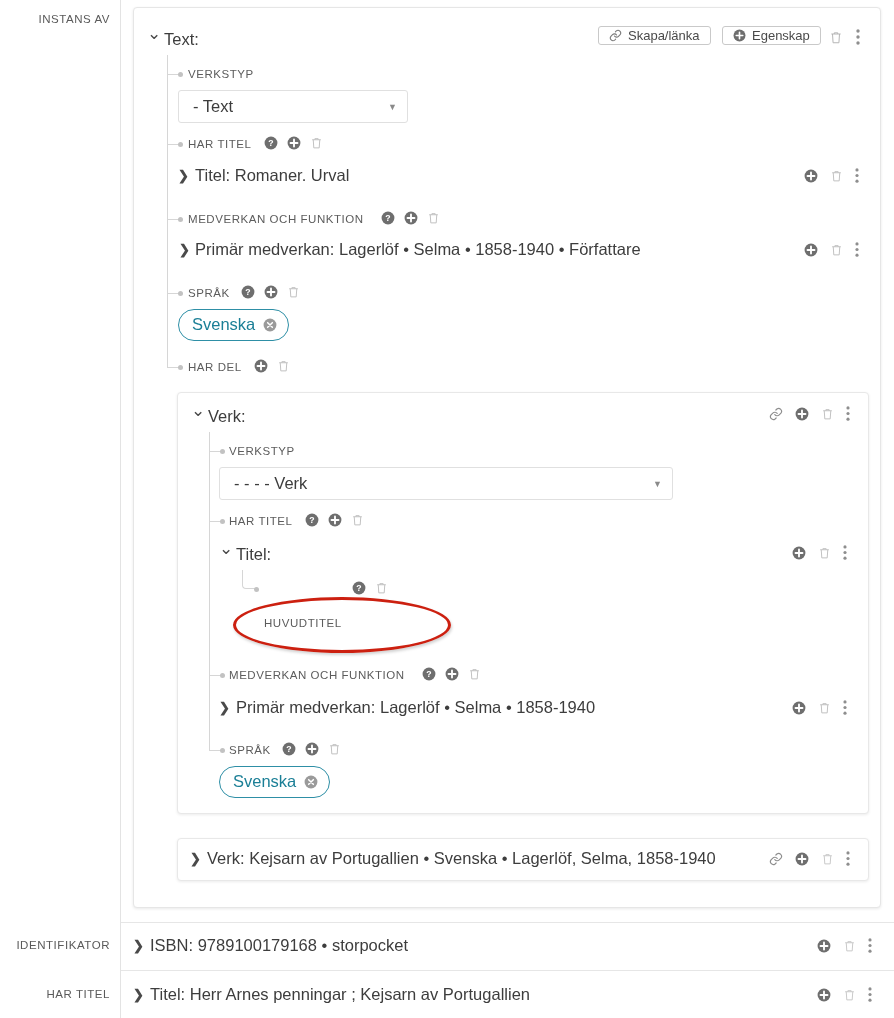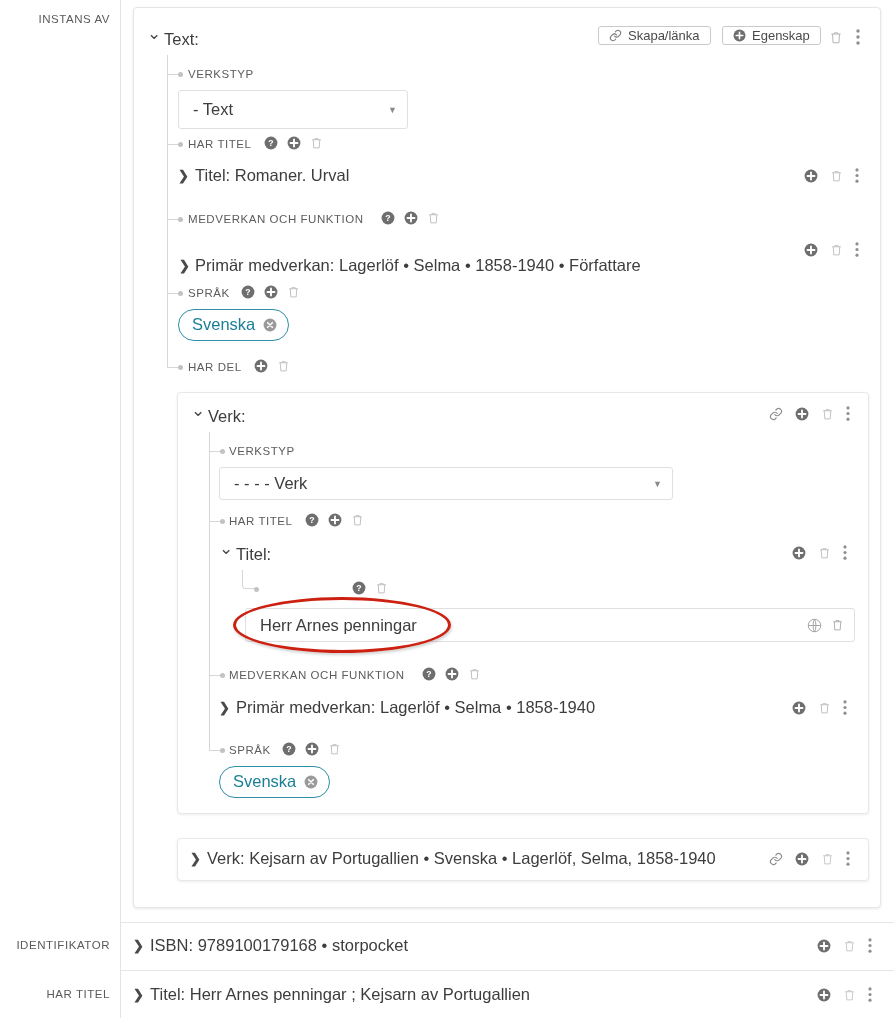--- a/index.html
+++ b/index.html
@@ -180,21 +180,21 @@
   <div class="hline" style="left:167px; top:144px; width:13px;"></div>
   <div class="tdot" style="left:178px; top:141.5px;"></div>
   <div class="hline" style="left:167px; top:219px; width:13px;"></div>
   <div class="tdot" style="left:178px; top:216.5px;"></div>
   <div class="hline" style="left:167px; top:293px; width:13px;"></div>
   <div class="tdot" style="left:178px; top:290.5px;"></div>
   <div class="hline" style="left:167px; top:367px; width:13px;"></div>
   <div class="tdot" style="left:178px; top:364.5px;"></div>
 
   <div class="prop-label" style="left:188px; top:68px;">VERKSTYP</div>
-  <div class="select" style="left:178px; top:90px; width:230px; height:39px;">
+  <div class="select" style="left:178px; top:90px; width:230px; height:33px;">
     <span>- Text</span>
     <span class="caret">▼</span>
   </div>
 
   <div class="prop-label" style="left:188px; top:138px;">HAR TITEL</div>
   <div class="icons" style="left:264px; top:136px; gap:9px;">
     <span class="ico">
       <svg width="14" height="14" viewBox="0 0 24 24">
           <circle cx="12" cy="12" r="11" fill="#6e6e6e"></circle>
           <text x="12" y="17" font-size="15" font-family="Liberation Sans, sans-serif" fill="#fff" text-anchor="middle" font-weight="bold">?</text>
@@ -249,21 +249,21 @@
           <circle cx="12" cy="12" r="11" fill="#6e6e6e"></circle>
           <path d="M12 6v12M6 12h12" stroke="#fff" stroke-width="3.2" stroke-linecap="round"></path>
         </svg>
     </span>
     <span class="ico">
       <svg width="13" height="14" viewBox="0 0 24 24" fill="none" stroke="#c0c0c0" stroke-width="1.8">
           <path d="M4 6h16M9 6V4h6v2M6 6l1 15h10l1-15"></path>
         </svg>
     </span>
   </div>
-  <div class="value-row" style="left:178px; top:256px;text-align:center;">
+  <div class="value-row" style="left:178px; top:240px;text-align:center;">
     <span class="chev right"></span><span>Primär medverkan: Lagerlöf • Selma • 1858-1940 • Författare</span>
   </div>
   <div class="icons" style="left:804px; top:242px; gap:12px;">
     <span class="ico">
       <svg width="14" height="14" viewBox="0 0 24 24">
           <circle cx="12" cy="12" r="11" fill="#6e6e6e"></circle>
           <path d="M12 6v12M6 12h12" stroke="#fff" stroke-width="3.2" stroke-linecap="round"></path>
         </svg>
     </span>
     <span class="ico">
@@ -428,36 +428,20 @@
           <text x="12" y="17" font-size="15" font-family="Liberation Sans, sans-serif" fill="#fff" text-anchor="middle" font-weight="bold">?</text>
         </svg>
     </span>
     <span class="ico">
       <svg width="13" height="14" viewBox="0 0 24 24" fill="none" stroke="#c0c0c0" stroke-width="1.8">
           <path d="M4 6h16M9 6V4h6v2M6 6l1 15h10l1-15"></path>
         </svg>
     </span>
   </div>
 
-  <div class="textfield" style="left:245px; top:608px; width:610px; height:34px;">
-    <span>Herr Arnes penningar</span>
-    <span class="tf-icons">
-      <span class="ico">
-        <svg width="15" height="15" viewBox="0 0 24 24" fill="none" stroke="#a6a6a6" stroke-width="1.6">
-            <circle cx="12" cy="12" r="10"></circle>
-            <path d="M2 12h20M12 2c3 3.5 3 16.5 0 20M12 2c-3 3.5-3 16.5 0 20"></path>
-          </svg>
-      </span>
-      <span class="ico">
-        <svg width="13" height="14" viewBox="0 0 24 24" fill="none" stroke="#b0b0b0" stroke-width="1.8">
-            <path d="M4 6h16M9 6V4h6v2M6 6l1 15h10l1-15"></path>
-          </svg>
-      </span>
-    </span>
-  </div>
 
   <div class="oval"></div>
 
   <div class="prop-label" style="left:229px; top:669px;">MEDVERKAN OCH FUNKTION</div>
   <div class="icons" style="left:422px; top:667px; gap:9px;">
     <span class="ico">
       <svg width="14" height="14" viewBox="0 0 24 24">
           <circle cx="12" cy="12" r="11" fill="#6e6e6e"></circle>
           <text x="12" y="17" font-size="15" font-family="Liberation Sans, sans-serif" fill="#fff" text-anchor="middle" font-weight="bold">?</text>
         </svg>

